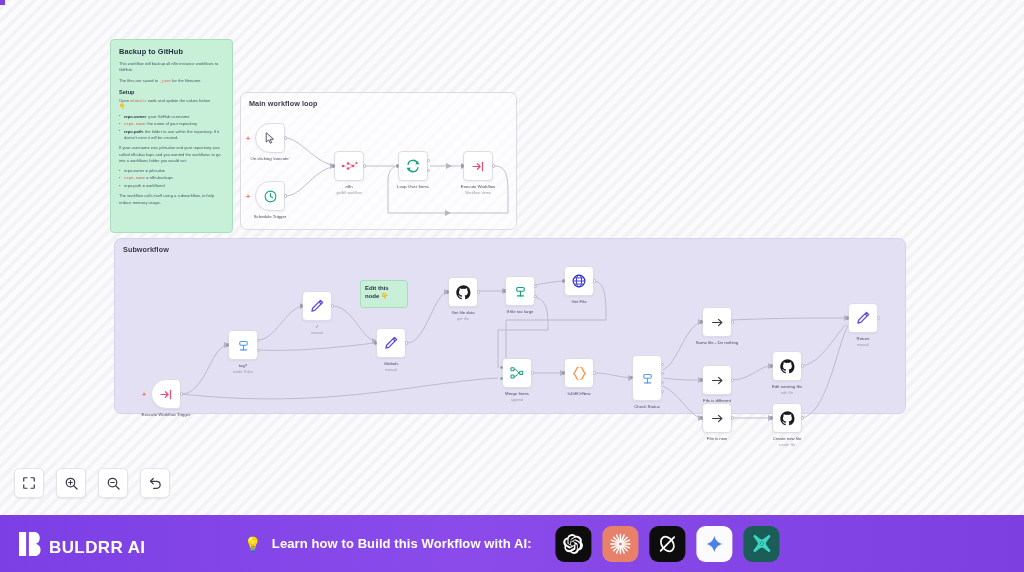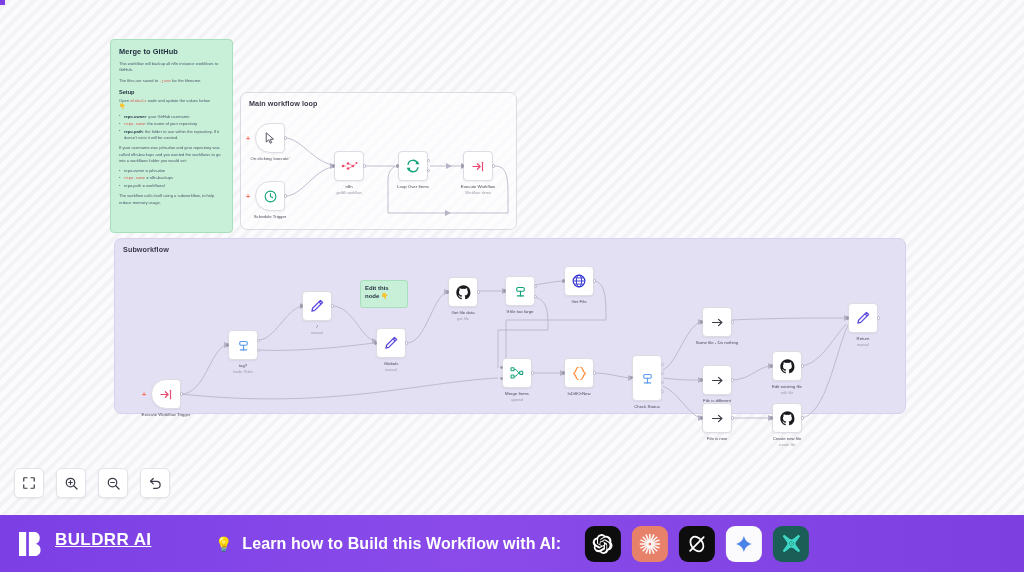--- a/index.html
+++ b/index.html
@@ -146,28 +146,28 @@
   .tool-btn svg { display: block; }
 
   
   #footer {
     position: absolute; left: 0; top: 515px;
     width: 1024px; height: 57px;
     background: linear-gradient(90deg, #7b3fe4 0%, #8a4bea 45%, #7d3fe0 100%);
     display: flex; align-items: center;
     color: #fff;
   }
-  #brand { display: flex; align-items: flex-start; gap: 9px; margin-left: 18px; text-decoration: underline; }
+  #brand { display: flex; align-items: flex-end; gap: 3px; margin-left: 18px; }
   #brand-mark { width: 28px; height: 28px; }
   #brand-text { font-size: 17px; font-weight: bold; letter-spacing: .4px; }
   #footer-center {
     position: absolute; left: 50%; transform: translateX(-50%);
     display: flex; align-items: center; gap: 10px;
   }
-  #footer-cta { font-size: 16px; font-weight: bold; letter-spacing: .1px; white-space: nowrap; }
+  #footer-cta { font-size: 13px; font-weight: bold; letter-spacing: .1px; white-space: nowrap; }
   #bulb { font-size: 14px; }
   #ai-icons { display: flex; align-items: center; gap: 11px; margin-left: 14px; }
   .ai-icon {
     width: 36px; height: 36px; border-radius: 9px;
     display: flex; align-items: center; justify-content: center;
     cursor: pointer;
   }
   #corner-dot {
     position: absolute; left: 0; top: 0; width: 5px; height: 5px;
     background: #7b3fe4;
@@ -176,21 +176,21 @@
 </head>
 <body>
 
 <div id="app">
 
   <div id="canvas">
 
     <div id="corner-dot"></div>
 
     <div id="sticky">
-      <h3>Merge to GitHub</h3>
+      <h3>Backup to GitHub</h3>
       <div class="sn-p">This workflow will backup all n8n instance workflows to GitHub.</div>
       <div class="sn-p">
         <span>The files are saved to </span><span class="sn-code">.json</span><span> for the filename.</span>
       </div>
       <h4>Setup</h4>
       <div class="sn-p">
         <span>Open </span><span class="sn-code">Globals</span><span> node and update the values below</span>
         <div class="sn-emoji">👇</div>
       </div>
       <ul class="sn-ul">

